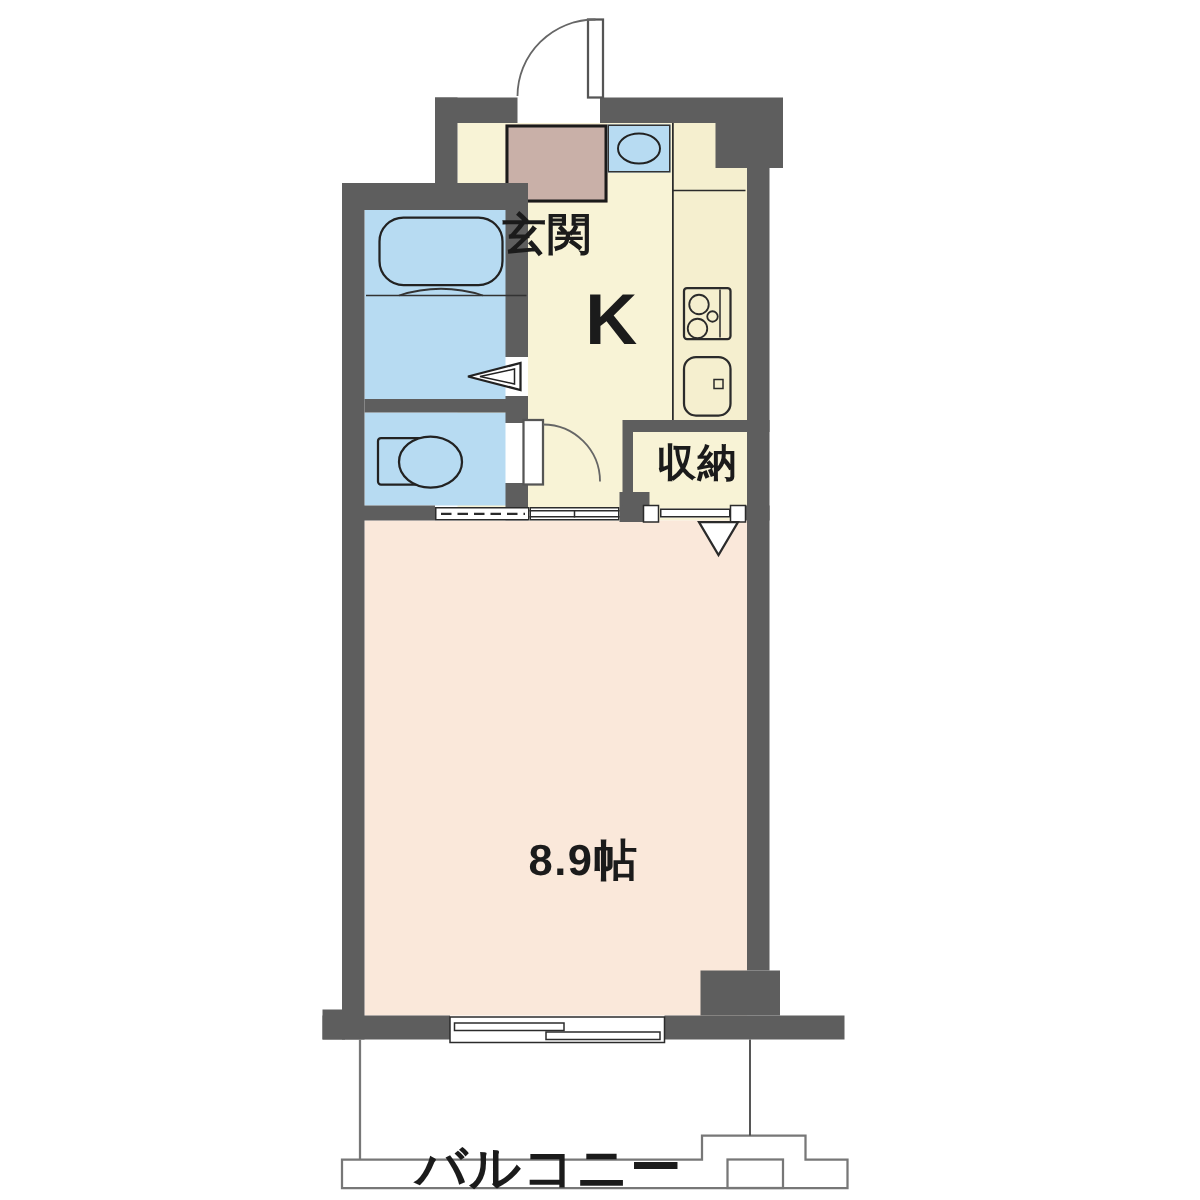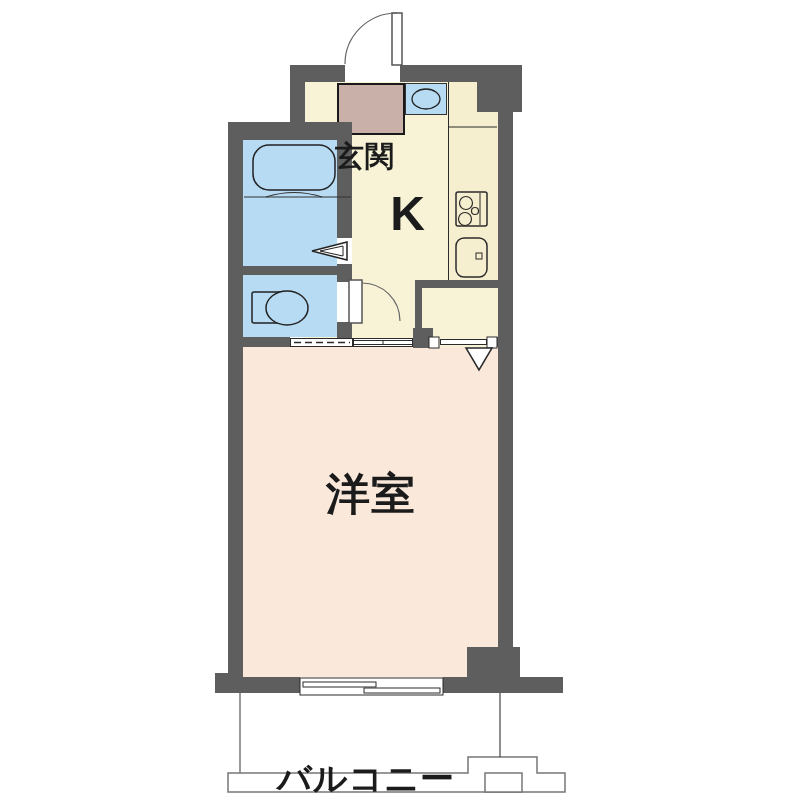--- a/index.html
+++ b/index.html
@@ -114,20 +114,23 @@
 
     <ellipse cx="426" cy="99" rx="14" ry="10" style="fill:var(--water-area-color,#b7dbf2)" stroke="#222" stroke-width="1.3"></ellipse>
   </svg>
 
   <div class="abs lbl" style="left:337px;top:83px;width:56px;height:52px;font-size:29px;margin-top:48px;">
     <span>玄関</span>
   </div>
   <div class="abs lbl" style="left:383px;top:188px;width:50px;height:50px;font-size:48px;font-weight:600;">
     <span>K</span>
   </div>
-  <div class="abs lbl" style="left:291px;top:468px;width:160px;height:52px;font-size:44px;">
-    <span>洋室</span>
+  <div class="abs lbl" style="left:417px;top:292px;width:96px;height:32px;font-size:26px;">
+    <span>収納</span>
+  </div>
+  <div class="abs lbl" style="left:309px;top:556px;width:160px;height:36px;font-size:29px;">
+    <span>8.9帖</span>
   </div>
   <div class="abs lbl" style="left:246px;top:714px;width:240px;height:42px;font-size:34px;margin-top:44px;">
     <span>バルコニー</span>
   </div>
 
 </div>
 
 </body></html>

